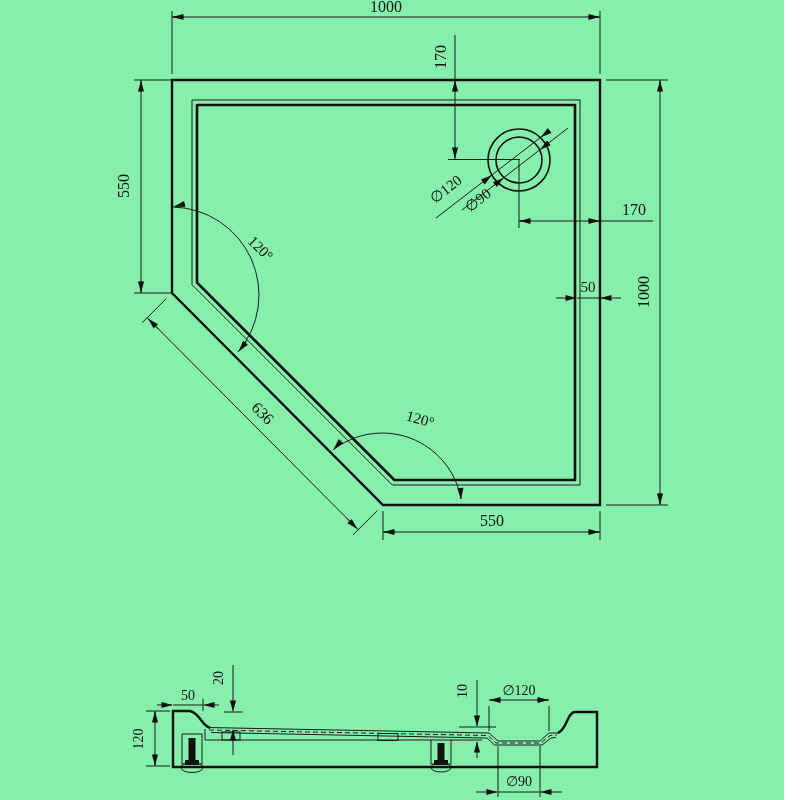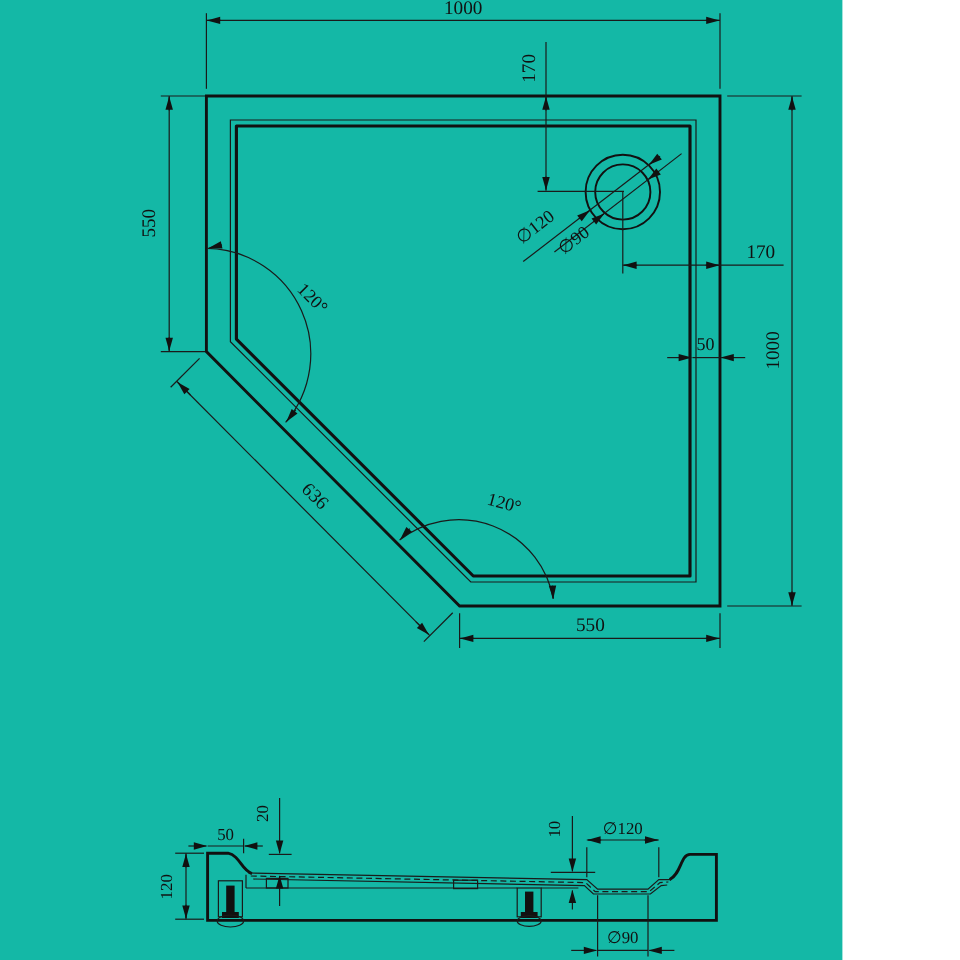--- a/index.html
+++ b/index.html
@@ -1,16 +1,16 @@
 <!DOCTYPE html>
 <html><head>
 <meta charset="utf-8">
 <style>
   html,body{margin:0;padding:0;background:#ffffff;}
-  .canvas{position:relative;width:702px;height:800px;background:#14b8a6;overflow:hidden;
+  .canvas{position:relative;width:784px;height:800px;background:#86efac;overflow:hidden;
           font-family:"Liberation Serif","DejaVu Serif",serif;}
   svg{position:absolute;left:0;top:0;}
   .t{stroke:#1a1a1a;stroke-width:1;fill:none;}
   .k{stroke:#111;stroke-width:2.4;fill:none;}
   .rim{stroke:#111;stroke-width:2.6;fill:none;stroke-linejoin:round;}
   .c{stroke:#111;stroke-width:1.6;fill:none;}
   .dash{stroke:#1a1a1a;stroke-width:1;fill:none;stroke-dasharray:5 3;}
   .blk{fill:#111;stroke:none;}
   .dim{fill:#111;}
   .d16{font-size:16px;}

